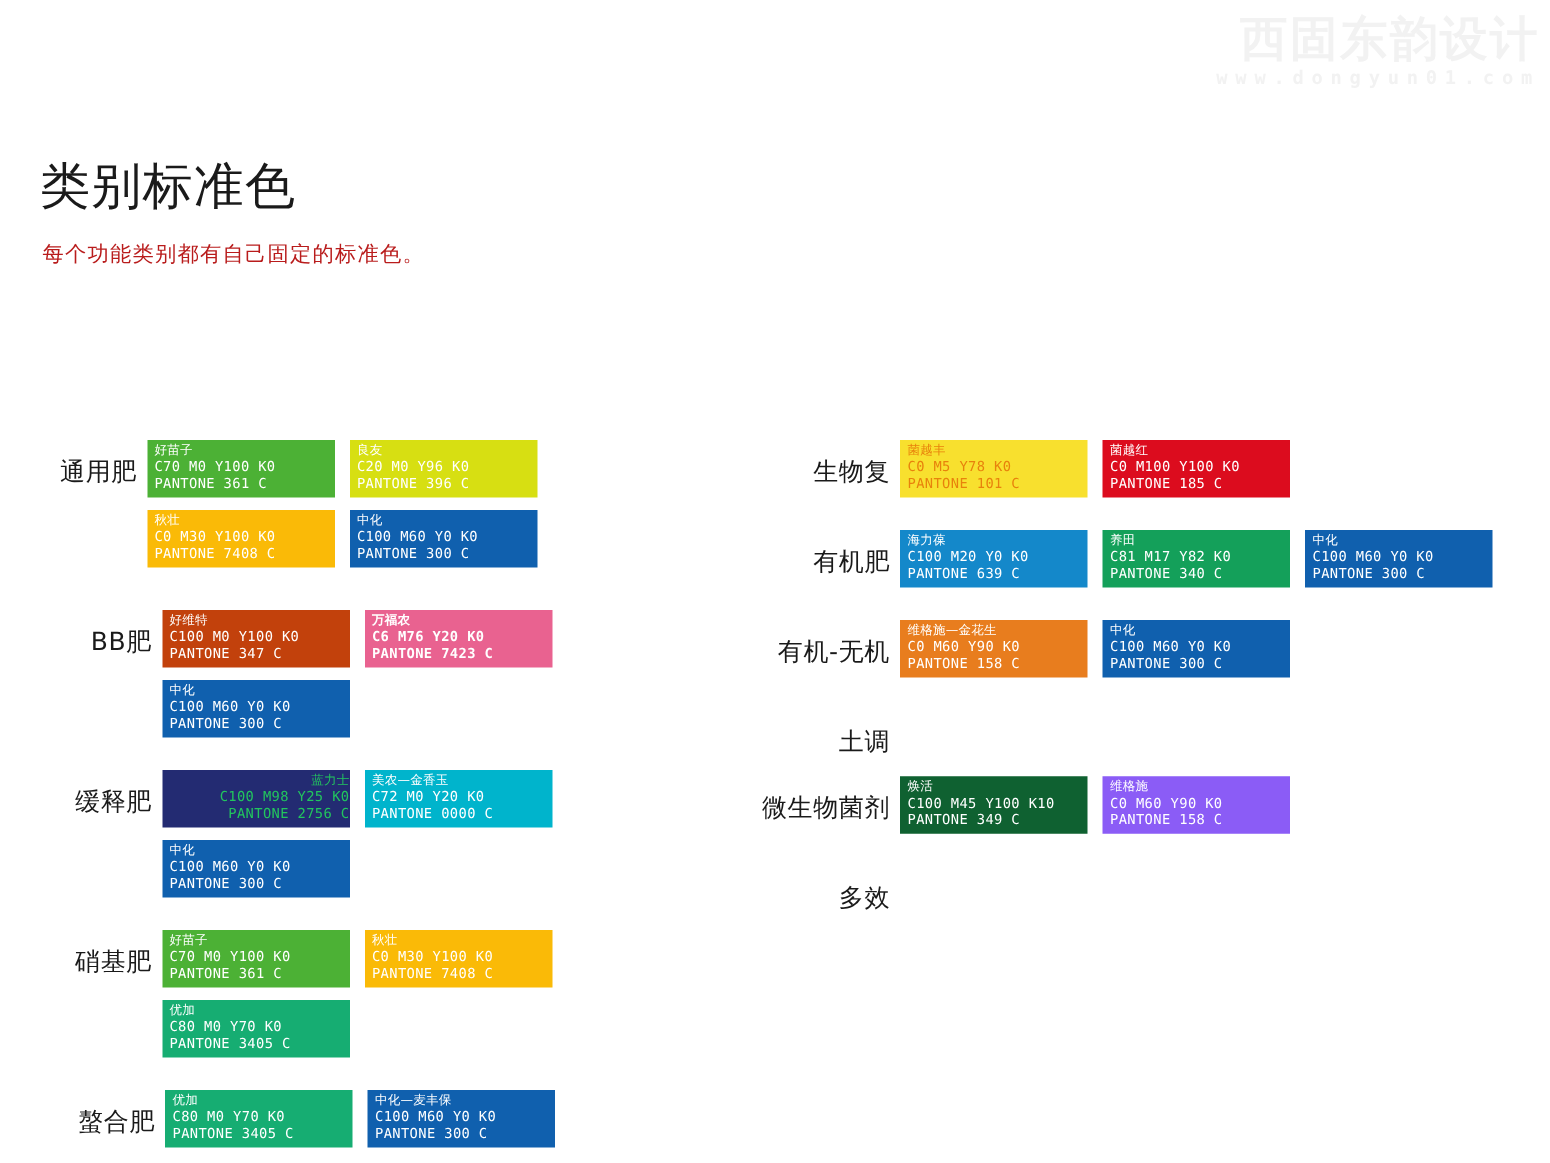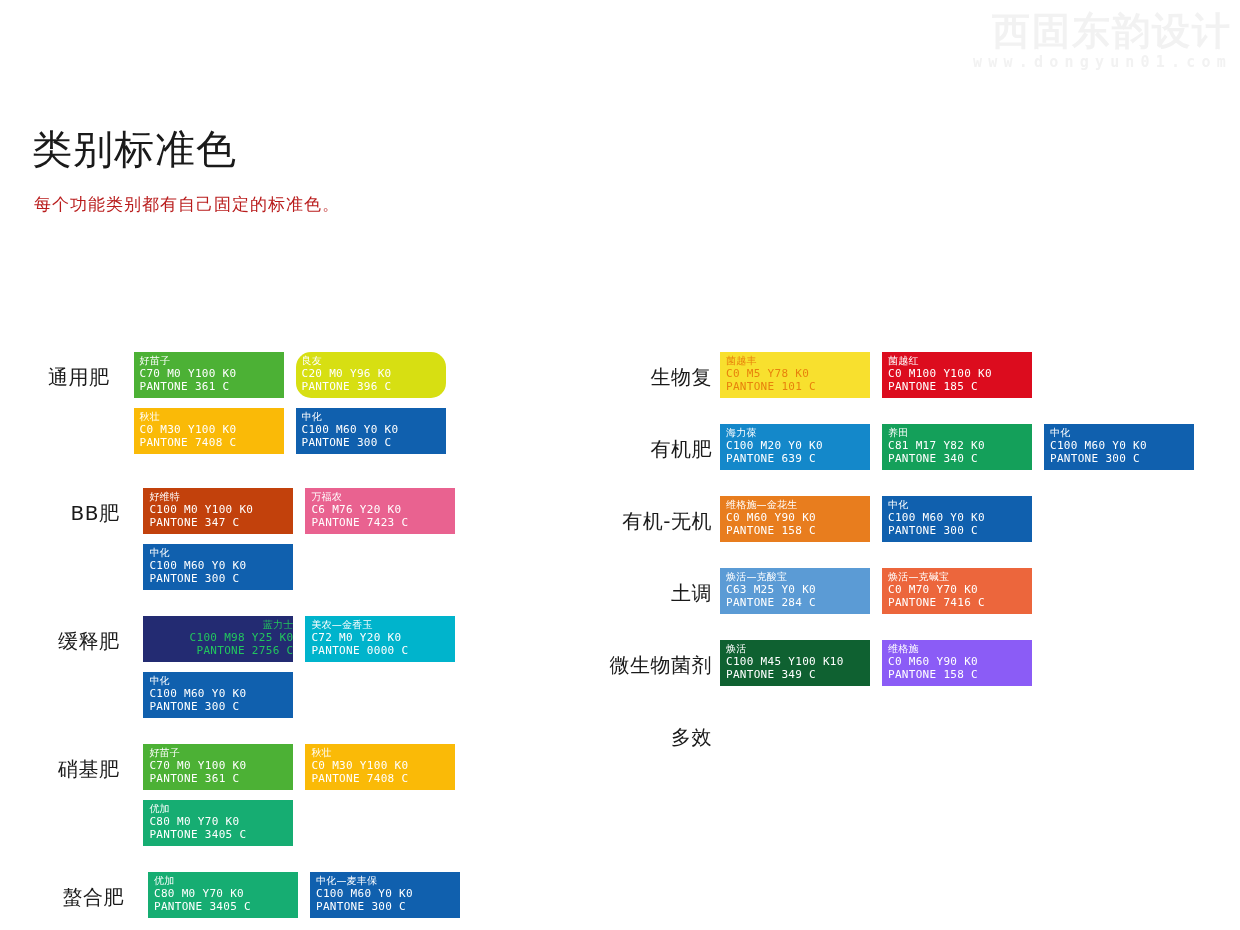--- a/index.html
+++ b/index.html
@@ -98,21 +98,21 @@
     color: #1a1a1a;
     line-height: 1.2;
     text-align: right;
     padding-top: 13px;
     white-space: nowrap;
     letter-spacing: 0.5px;
     font-family: "DejaVu Sans", "Liberation Sans", sans-serif;
   }
   .col-left .group-label {
     width: 76px;
-    padding-right: 24px;
+    padding-right: 8px;
   }
   .col-right .group-label {
     width: 112px;
     padding-right: 8px;
   }
 
   .swatch-wrap {
     display: flex;
     flex-wrap: wrap;
   }
@@ -165,21 +165,21 @@
   <div class="columns">
     <div class="col-left">
         <div class="group" style="margin-bottom: 24px;">
           <div class="group-label">通用肥</div>
           <div class="swatch-wrap">
             <div class="swatch" style="background: rgb(76, 177, 53); color: rgb(255, 255, 255);">
               <div class="swatch-name">好苗子</div>
               <div class="swatch-cmyk">C70 M0 Y100 K0</div>
               <div class="swatch-pantone">PANTONE 361 C</div>
             </div>
-            <div class="swatch" style="background: rgb(215, 223, 18); color: rgb(255, 255, 255); border-radius: 15px;">
+            <div class="swatch" style="background: rgb(215, 223, 18); color: rgb(255, 255, 255);">
               <div class="swatch-name">良友</div>
               <div class="swatch-cmyk">C20 M0 Y96 K0</div>
               <div class="swatch-pantone">PANTONE 396 C</div>
             </div>
             <div class="swatch" style="background: rgb(250, 186, 7); color: rgb(255, 255, 255);">
               <div class="swatch-name">秋壮</div>
               <div class="swatch-cmyk">C0 M30 Y100 K0</div>
               <div class="swatch-pantone">PANTONE 7408 C</div>
             </div>
             <div class="swatch" style="background: rgb(16, 96, 174); color: rgb(255, 255, 255);">
@@ -190,21 +190,21 @@
           </div>
         </div>
         <div class="group" style="margin-bottom: 16px;">
           <div class="group-label">BB肥</div>
           <div class="swatch-wrap">
             <div class="swatch" style="background: #c2410c; color: rgb(255, 255, 255);">
               <div class="swatch-name">好维特</div>
               <div class="swatch-cmyk">C100 M0 Y100 K0</div>
               <div class="swatch-pantone">PANTONE 347 C</div>
             </div>
-            <div class="swatch" style="background: rgb(233, 98, 144); color: rgb(255, 255, 255);">
+            <div class="swatch" style="background: rgb(233, 98, 144); color: rgb(255, 255, 255); font-weight: bold;">
               <div class="swatch-name">万福农</div>
               <div class="swatch-cmyk">C6 M76 Y20 K0</div>
               <div class="swatch-pantone">PANTONE 7423 C</div>
             </div>
             <div class="swatch" style="background: rgb(16, 96, 174); color: rgb(255, 255, 255);">
               <div class="swatch-name">中化</div>
               <div class="swatch-cmyk">C100 M60 Y0 K0</div>
               <div class="swatch-pantone">PANTONE 300 C</div>
             </div>
           </div>
@@ -311,32 +311,20 @@
             </div>
             <div class="swatch" style="background: rgb(16, 96, 174); color: rgb(255, 255, 255);">
               <div class="swatch-name">中化</div>
               <div class="swatch-cmyk">C100 M60 Y0 K0</div>
               <div class="swatch-pantone">PANTONE 300 C</div>
             </div>
           </div>
         </div>
         <div class="group" style="margin-bottom: 16px;">
           <div class="group-label">土调</div>
-          <div class="swatch-wrap">
-            <div class="swatch" style="background: rgb(91, 155, 213); color: rgb(255, 255, 255);">
-              <div class="swatch-name">焕活—克酸宝</div>
-              <div class="swatch-cmyk">C63 M25 Y0 K0</div>
-              <div class="swatch-pantone">PANTONE 284 C</div>
-            </div>
-            <div class="swatch" style="background: rgb(236, 102, 60); color: rgb(255, 255, 255);">
-              <div class="swatch-name">焕活—克碱宝</div>
-              <div class="swatch-cmyk">C0 M70 Y70 K0</div>
-              <div class="swatch-pantone">PANTONE 7416 C</div>
-            </div>
-          </div>
         </div>
         <div class="group" style="margin-bottom: 16px;">
           <div class="group-label">微生物菌剂</div>
           <div class="swatch-wrap">
             <div class="swatch" style="background: rgb(15, 97, 49); color: rgb(255, 255, 255);">
               <div class="swatch-name">焕活</div>
               <div class="swatch-cmyk">C100 M45 Y100 K10</div>
               <div class="swatch-pantone">PANTONE 349 C</div>
             </div>
             <div class="swatch" style="background: #8b5cf6; color: rgb(255, 255, 255);">

